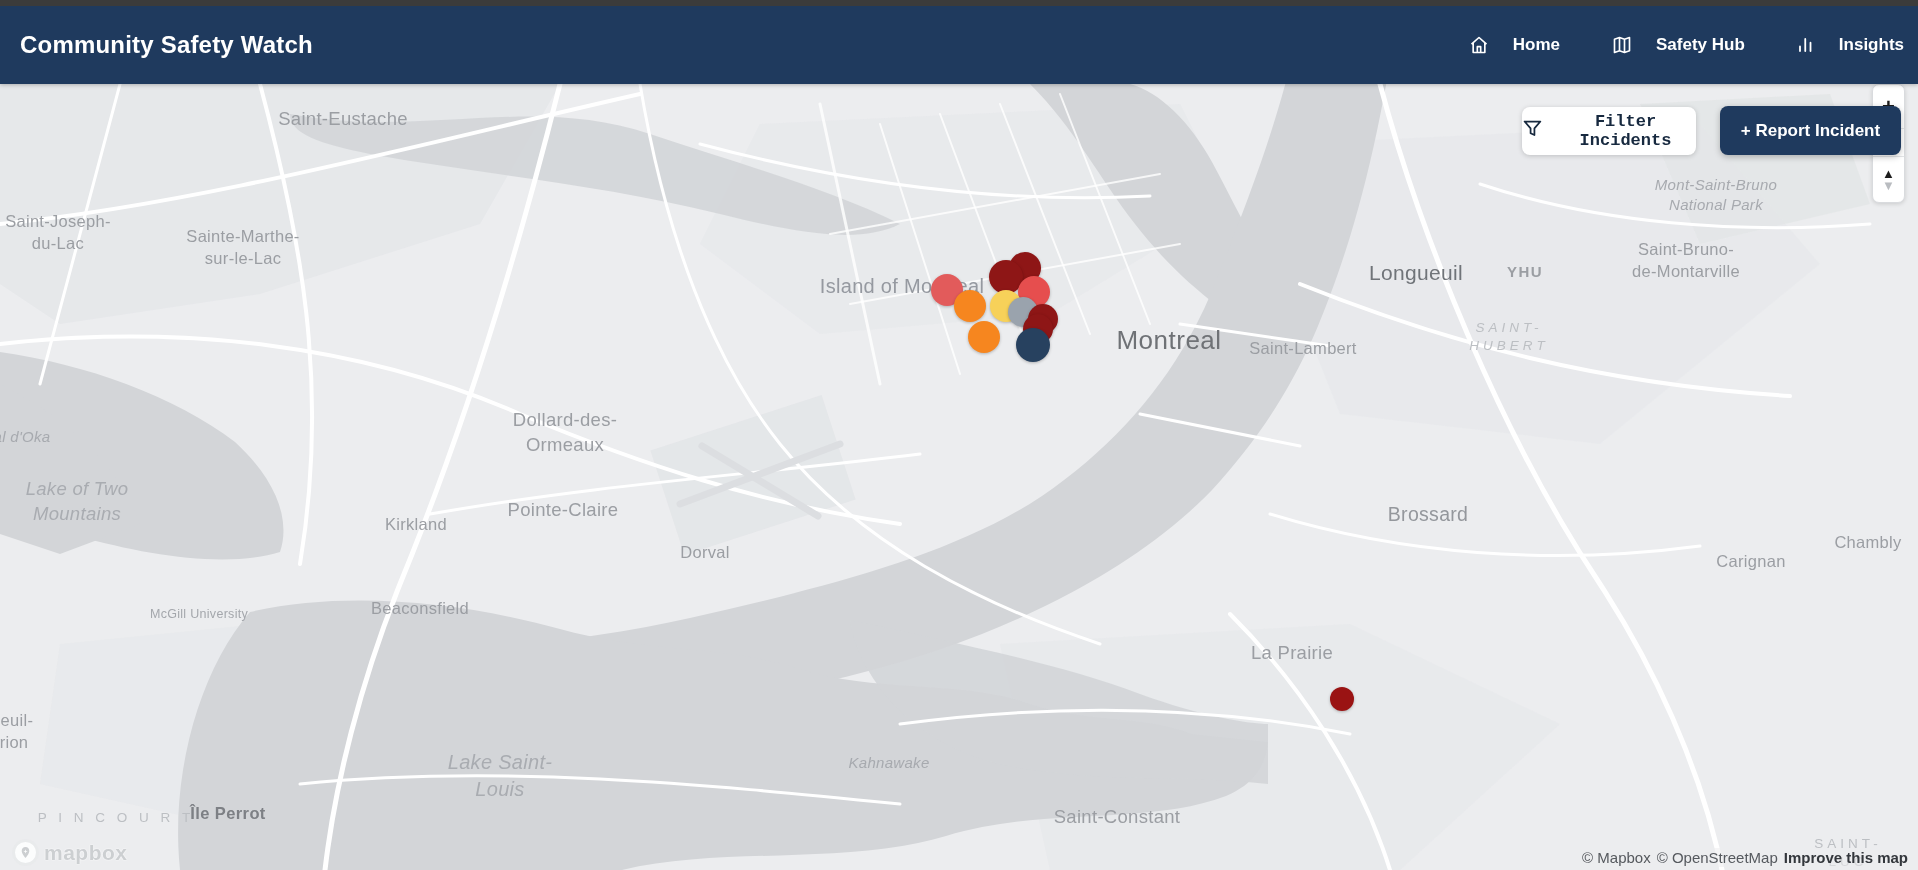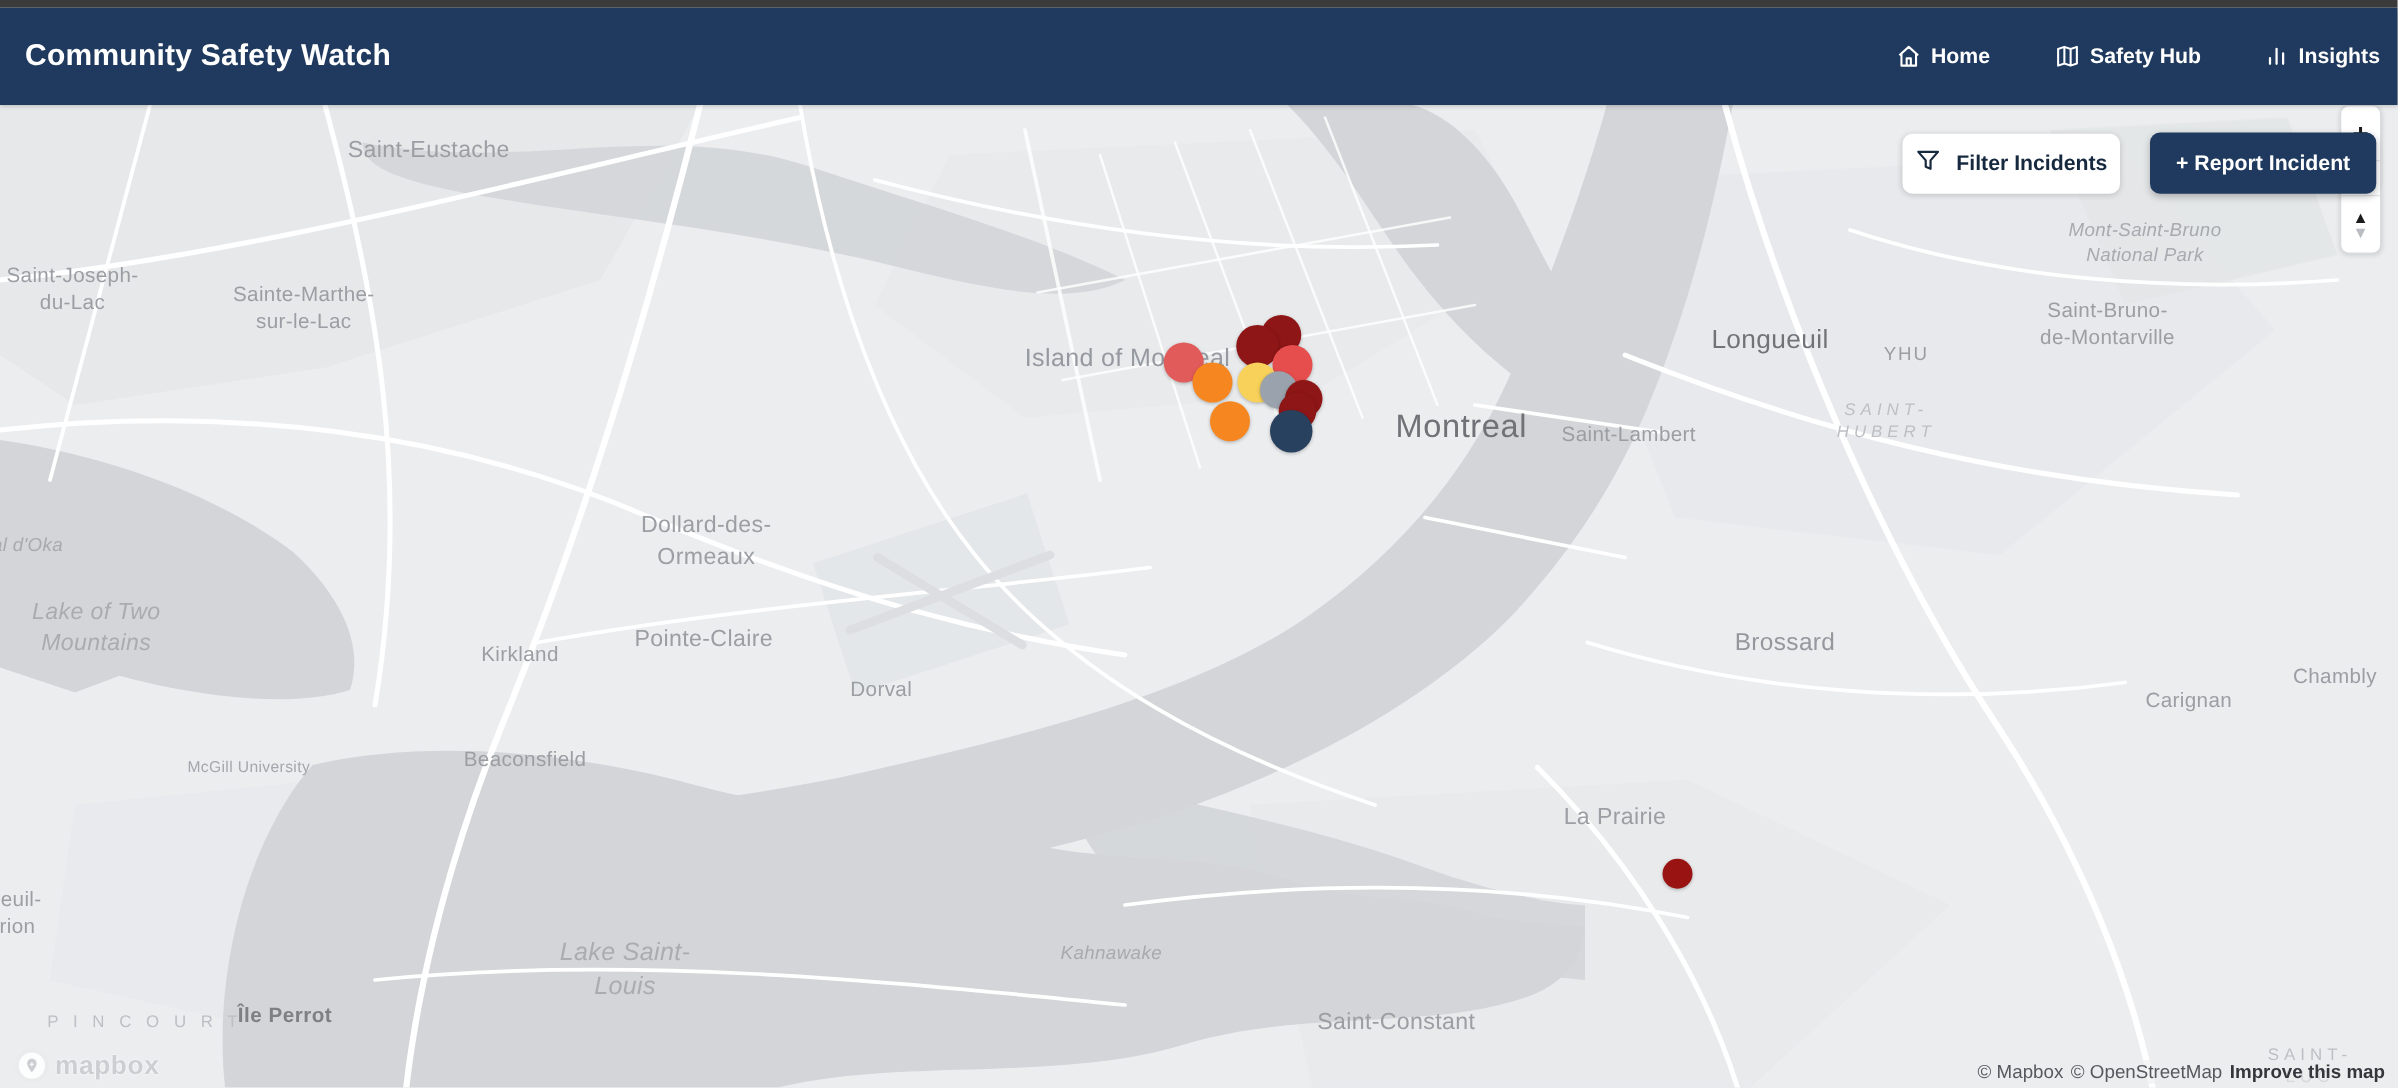--- a/index.html
+++ b/index.html
@@ -8,21 +8,21 @@
 
   
   .top-strip { position:absolute; left:0; top:0; width:1918px; height:6px; background:#3b3b3b; z-index:60; }
 
   
   .header { position:absolute; left:0; top:6px; width:1918px; height:78px;
     background:var(--header,#1f3a5e); display:flex; align-items:center; z-index:50;
     box-shadow:0 1px 4px rgba(0,0,0,.25); }
   .app-title { color:#fff; font-size:24px; font-weight:700; margin-left:20px; letter-spacing:.2px; }
   .nav { margin-left:auto; display:flex; align-items:center; gap:52px; margin-right:14px; }
-  .nav-item { display:flex; align-items:center; gap:8px; color:#fff; font-size:17px;
+  .nav-item { display:flex; align-items:center; gap:24px; color:#fff; font-size:17px;
     font-weight:600; cursor:pointer; }
   .nav-item svg { display:block; }
   .signout-btn { display:flex; align-items:center; gap:11px; background:var(--teal,#2e7d6f);
     color:#fff; font-size:17px; font-weight:600; border:none; border-radius:8px;
     padding:14px 23px; cursor:pointer; }
 
   
   .map { position:absolute; left:0; top:84px; width:1918px; height:786px;
     background:#ecedef; overflow:hidden; z-index:1; }
   .map svg.decor { position:absolute; left:0; top:0; }
@@ -42,21 +42,21 @@
   .map-label.poi { font-size:15px; color:#9b9ea3; letter-spacing:1.5px; }
   .map-label.smallpoi { font-size:12.5px; color:#a4a7ac; }
   .map-label.dark { font-size:16.5px; color:#7d8085; font-weight:600; letter-spacing:.4px; }
 
   .marker { position:absolute; border-radius:50%; transform:translate(-50%,-50%);
     box-shadow:0 1px 3px rgba(0,0,0,.25); cursor:pointer; z-index:10; }
 
   
   .filter-btn { position:absolute; left:1522px; top:23px; width:174px; height:48px;
     background:#fff; border:none; border-radius:8px; display:flex; align-items:center;
-    justify-content:center; gap:12px; font-family:Liberation Sans, sans-serif;
+    justify-content:center; gap:12px; font-family:Liberation Mono, monospace;
     font-size:17px; font-weight:600; color:#17293f; cursor:pointer; z-index:20;
     box-shadow:0 1px 5px rgba(0,0,0,.18); }
   .report-btn { position:absolute; left:1720px; top:22px; width:181px; height:49px;
     background:var(--header,#1f3a5e); border:none; border-radius:8px;
     font-family:"Liberation Sans",sans-serif; font-size:17px; font-weight:600;
     color:#fff; cursor:pointer; z-index:22; box-shadow:0 2px 6px rgba(0,0,0,.25); }
 
   
   .edge-ctl { position:absolute; left:1872px; top:0px; width:33px; height:119px;
     background:#fff; border:1px solid #d9dbde; border-radius:7px; z-index:21;
@@ -200,21 +200,21 @@
 Louis</div>
       <div class="map-label park" style="left: 889px; top: 679px;">Kahnawake</div>
       <div class="map-label lg" style="left: 1117px; top: 733px;">Saint-Constant</div>
       <div class="map-label lg" style="left: 1292px; top: 569px;">La Prairie</div>
       <div class="map-label xl" style="left: 1428px; top: 430px;">Brossard</div>
       <div class="map-label " style="left: 1751px; top: 477px;">Carignan</div>
       <div class="map-label " style="left: 1868px; top: 458px;">Chambly</div>
       <div class="map-label island" style="left: 902px; top: 203px;">Island of Montreal</div>
       <div class="map-label cityxl" style="left: 1169px; top: 257px;">Montreal</div>
       <div class="map-label city" style="left: 1416px; top: 189px;">Longueuil</div>
-      <div class="map-label poi" style="left: 1525px; top: 200px;">YHU</div>
+      <div class="map-label poi" style="left: 1525px; top: 188px; font-weight: bold;">YHU</div>
       <div class="map-label district" style="left: 1509px; top: 253px; font-style: italic;">SAINT-
 HUBERT</div>
       <div class="map-label " style="left: 1303px; top: 264px;">Saint-Lambert</div>
       <div class="map-label park" style="left: 1716px; top: 111px;">Mont-Saint-Bruno
 National Park</div>
       <div class="map-label " style="left: 1686px; top: 176px;">Saint-Bruno-
 de-Montarville</div>
       <div class="map-label district" style="left: 1848px; top: 769px;">SAINT-LUC</div>
     </div>
   <div id="marker-layer">

